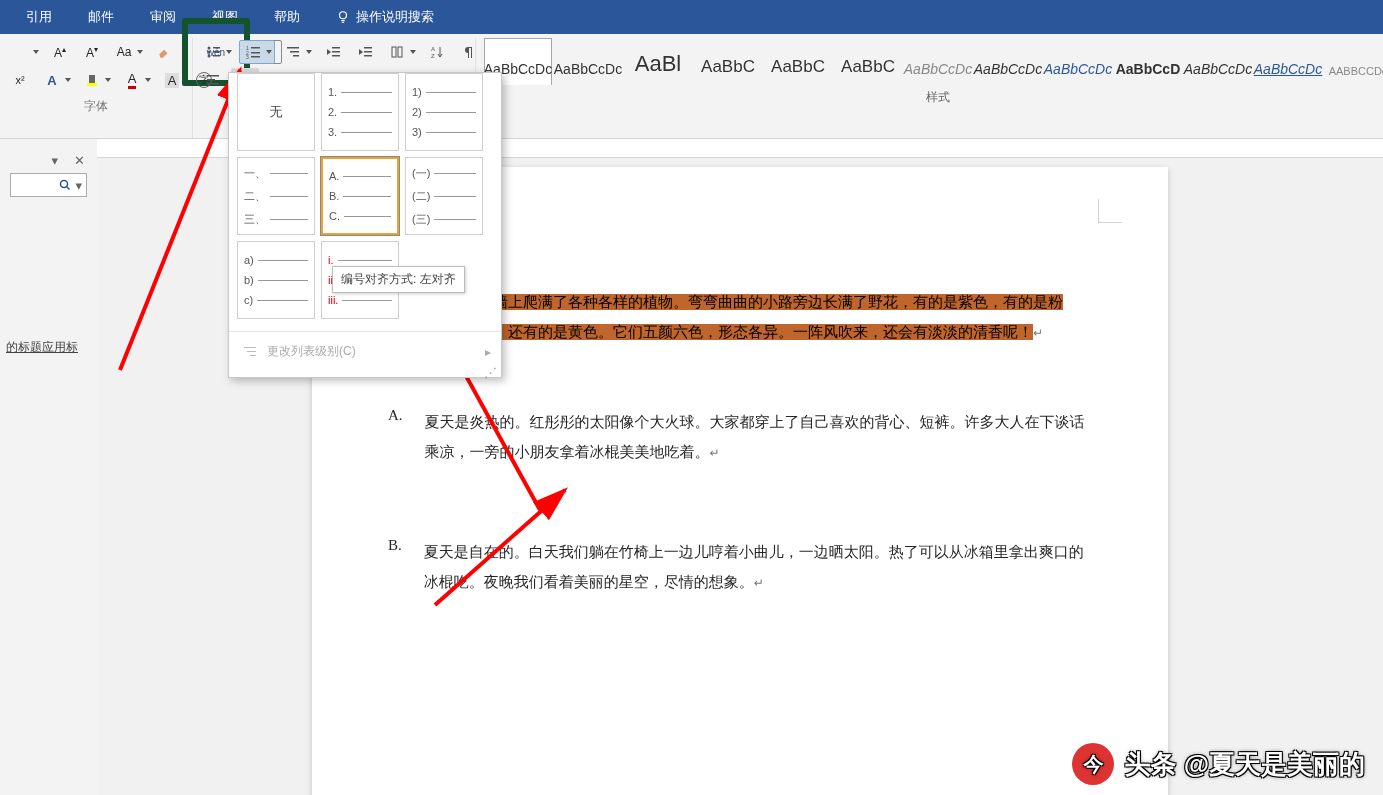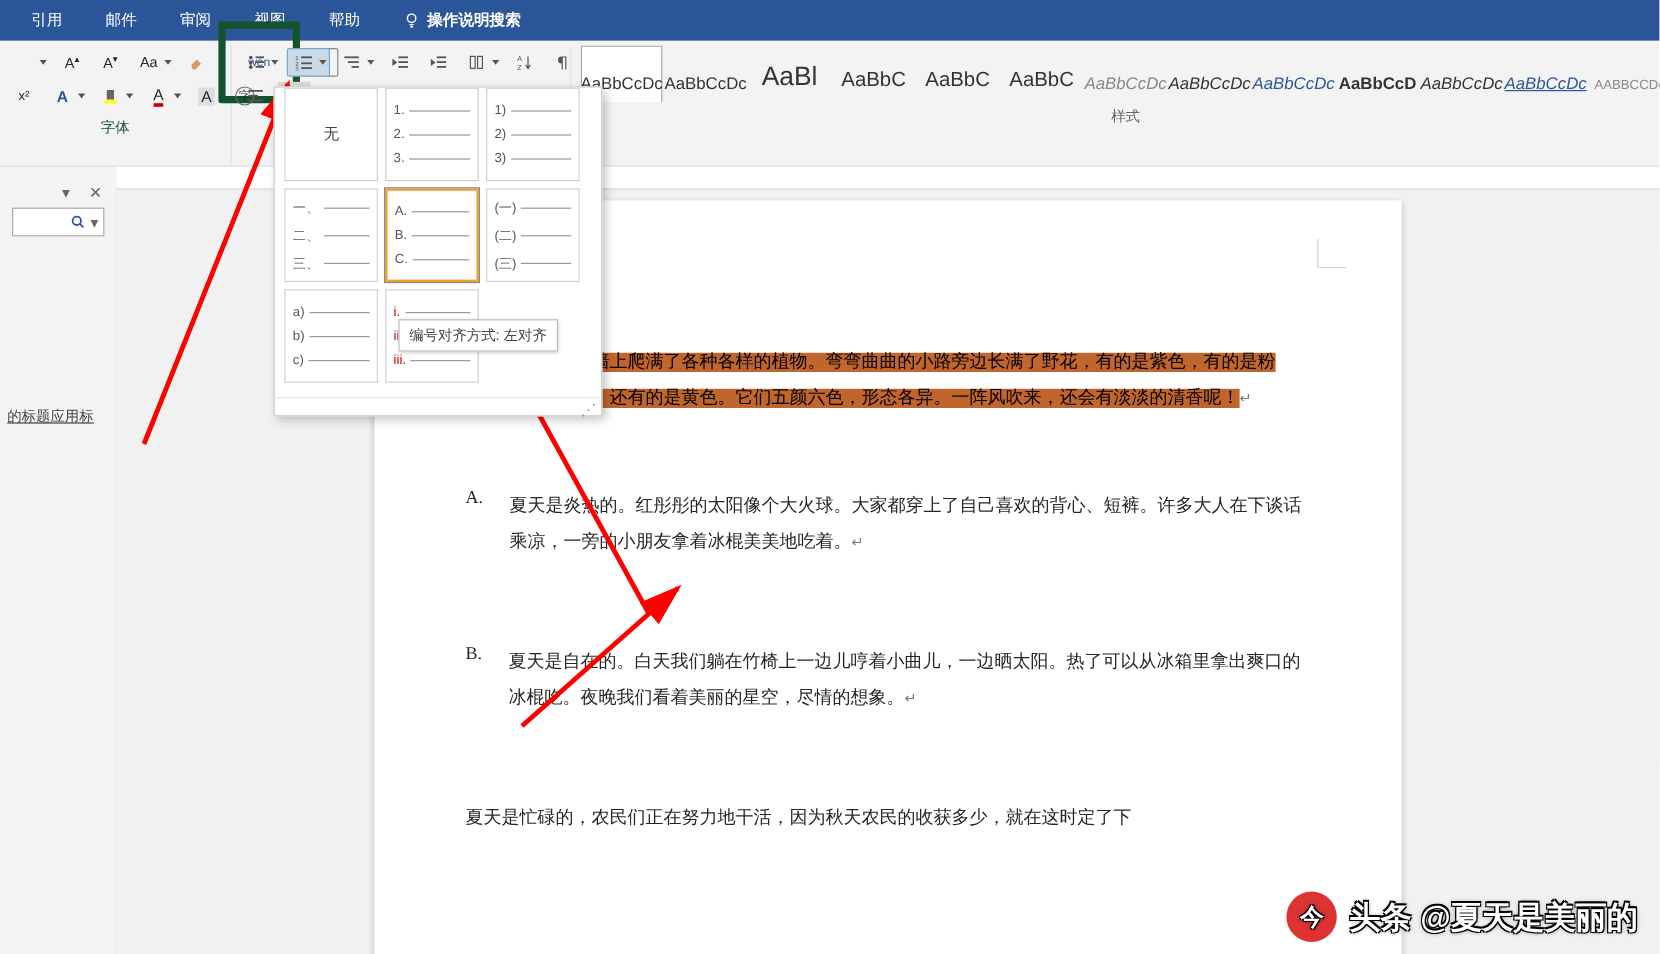--- a/index.html
+++ b/index.html
@@ -1,26 +1,26 @@
 <!DOCTYPE html>
 <html><head>
 <meta charset="utf-8">
 <style>
 html,body{margin:0;padding:0;font-family:"Microsoft YaHei","Segoe UI",sans-serif;font-size:13px;background:#fff;color:#262626;overflow:hidden;}
 svg{display:block;}
 .tabbar{background:#2b579a;height:34px;display:flex;align-items:center;padding:0 8px;color:#fff;}
 .tab{padding:0 18px;height:34px;display:flex;align-items:center;cursor:pointer;font-size:13px;}
-.tab.search{display:flex;align-items:center;gap:6px;font-weight:bold;}
+.tab.search{display:flex;align-items:center;gap:6px;}
 .ribbon{background:#f3f3f3;border-bottom:1px solid #d4d4d4;display:flex;padding:4px 0 0 0;height:100px;position:relative;}
 .ribbon-col{display:flex;flex-direction:column;border-right:1px solid #e1e1e1;padding:0 6px;position:relative;}
 .ribbon-row{display:flex;align-items:center;gap:4px;height:28px;}
 .rbtn{height:22px;min-width:22px;display:flex;align-items:center;justify-content:center;border:1px solid transparent;border-radius:2px;cursor:pointer;padding:0 2px;}
 .rbtn.dd{padding-right:10px;position:relative;}
 .rbtn.dd:after{content:'';position:absolute;right:2px;top:9px;border-left:3px solid transparent;border-right:3px solid transparent;border-top:4px solid #555;}
-.group-label{text-align:center;color:#14532d;font-size:12px;padding:4px 0 2px 0;}
+.group-label{text-align:center;color:#737373;font-size:12px;padding:4px 0 2px 0;}
 .styles{display:flex;gap:2px;flex:1;overflow:hidden;}
 .style-card{width:66px;height:60px;border:1px solid transparent;display:flex;flex-direction:column;align-items:center;justify-content:space-between;padding:4px 0;cursor:pointer;}
 .style-card.sel{border:1px solid #a5a5a5;background:#fff;}
 .style-prev{font-size:14px;color:#333;height:34px;display:flex;align-items:flex-end;}
 .style-prev.blue{color:#2b579a;}
 .style-prev.ul{text-decoration:underline;}
 .styles-label{text-align:center;color:#666;font-size:12px;padding:4px 0 2px 0;flex:1;}
 .left-pane{position:absolute;left:0;top:139px;bottom:0;width:97px;background:#f3f3f3;border-right:1px solid #d4d4d4;padding-top:8px;}
 .search-box{margin:0 10px;border:1px solid #ababab;height:22px;display:flex;align-items:center;justify-content:flex-end;padding:0 4px;background:#fff;}
 .nav-close{position:absolute;top:14px;right:12px;display:flex;gap:16px;color:#666;}
@@ -271,21 +271,20 @@
     <p class="para-mark" style="margin-top:10px">↵</p>
     <p style="margin-top:10px"><span class="hl">夏天是美丽的。墙上爬满了各种各样的植物。弯弯曲曲的小路旁边长满了野花，有的是紫色，有的是粉色，有的是蓝色，还有的是黄色。它们五颜六色，形态各异。一阵风吹来，还会有淡淡的清香呢！</span><span class="para-mark">↵</span></p>
     <div class="list-item" style="margin-top:60px">
       <div class="list-label">A.</div>
       <p><span>夏天是炎热的。红彤彤的太阳像个大火球。大家都穿上了自己喜欢的背心、短裤。许多大人在下谈话乘凉，一旁的小朋友拿着冰棍美美地吃着。</span><span class="para-mark">↵</span></p>
     </div>
     <div class="list-item" style="margin-top:70px">
       <div class="list-label">B.</div>
       <p><span>夏天是自在的。白天我们躺在竹椅上一边儿哼着小曲儿，一边晒太阳。热了可以从冰箱里拿出爽口的冰棍吃。夜晚我们看着美丽的星空，尽情的想象。</span><span class="para-mark">↵</span></p>
     </div>
-    <p style="margin-top:70px">夏天是忙碌的，农民们正在努力地干活，因为秋天农民的收获多少，就在这时定了下</p>
   </div>
 </div>
 
 <div class="popup">
   <div class="numlib">
     <div class="numopt none">无</div>
     <div class="numopt">
         <div class="ln">
           <span>1.</span>
           <span class="bar"></span>
@@ -378,20 +377,29 @@
           <span style="color:#c00">ii.</span>
           <span class="bar"></span>
         </div>
         <div class="ln">
           <span style="color:#c00">iii.</span>
           <span class="bar"></span>
         </div>
       </div>
   </div>
   <div class="popup-sep"></div>
+  <div class="popup-row" style="color:#aaa">
+    <svg width="14" height="14">
+        <rect x="1" y="2" width="12" height="1" fill="#bbb"></rect>
+        <rect x="4" y="6" width="9" height="1" fill="#bbb"></rect>
+        <rect x="7" y="10" width="6" height="1" fill="#bbb"></rect>
+      </svg>
+    <span>更改列表级别(C)</span>
+      <span class="arr">▸</span>
+  </div>
   <div class="popup-grip">⋰</div>
 </div>
 
 <div class="tooltip">编号对齐方式: 左对齐</div>
 
 <svg class="arrow" style="left:110px;top:60px" width="170" height="320">
     <defs>
       <marker id="ah1" markerWidth="10" markerHeight="10" refX="8" refY="3" orient="auto">
         <path d="M0,0 L0,6 L9,3 z" fill="#f00"></path>
       </marker>

